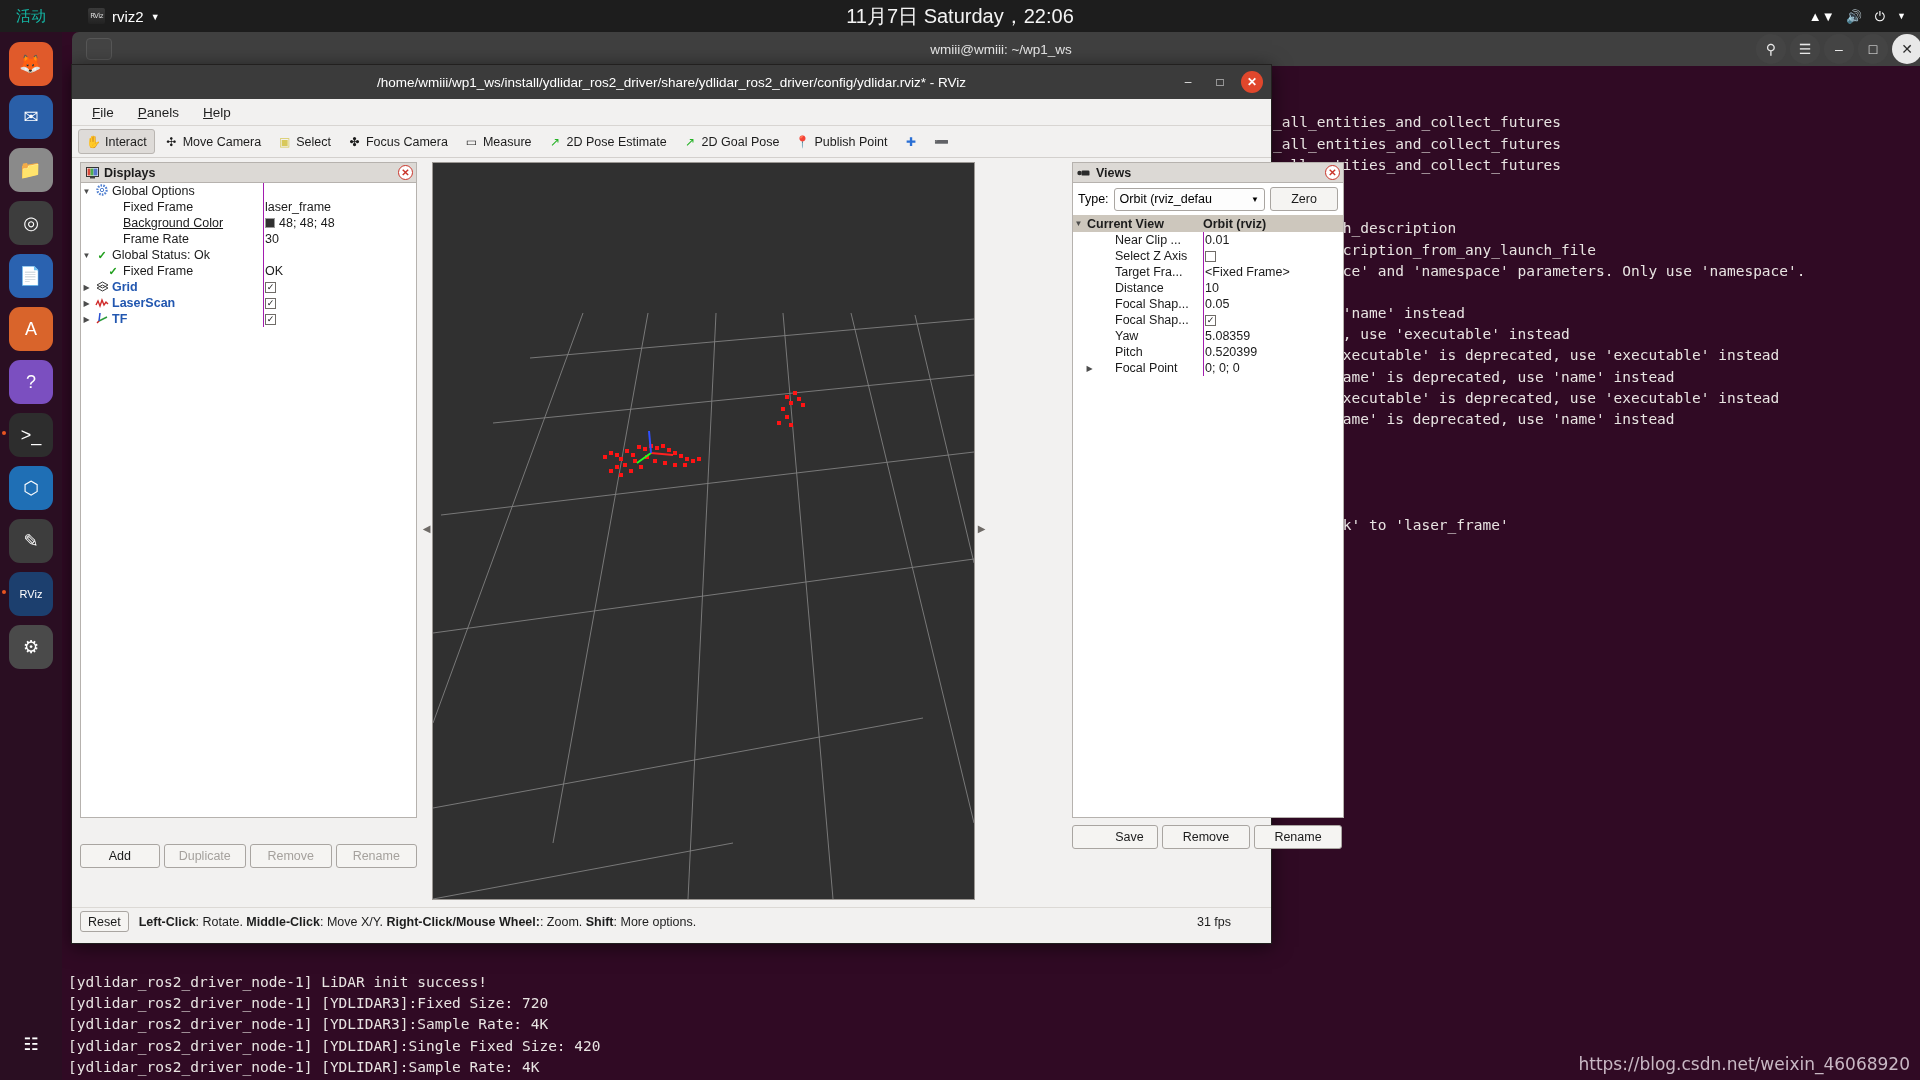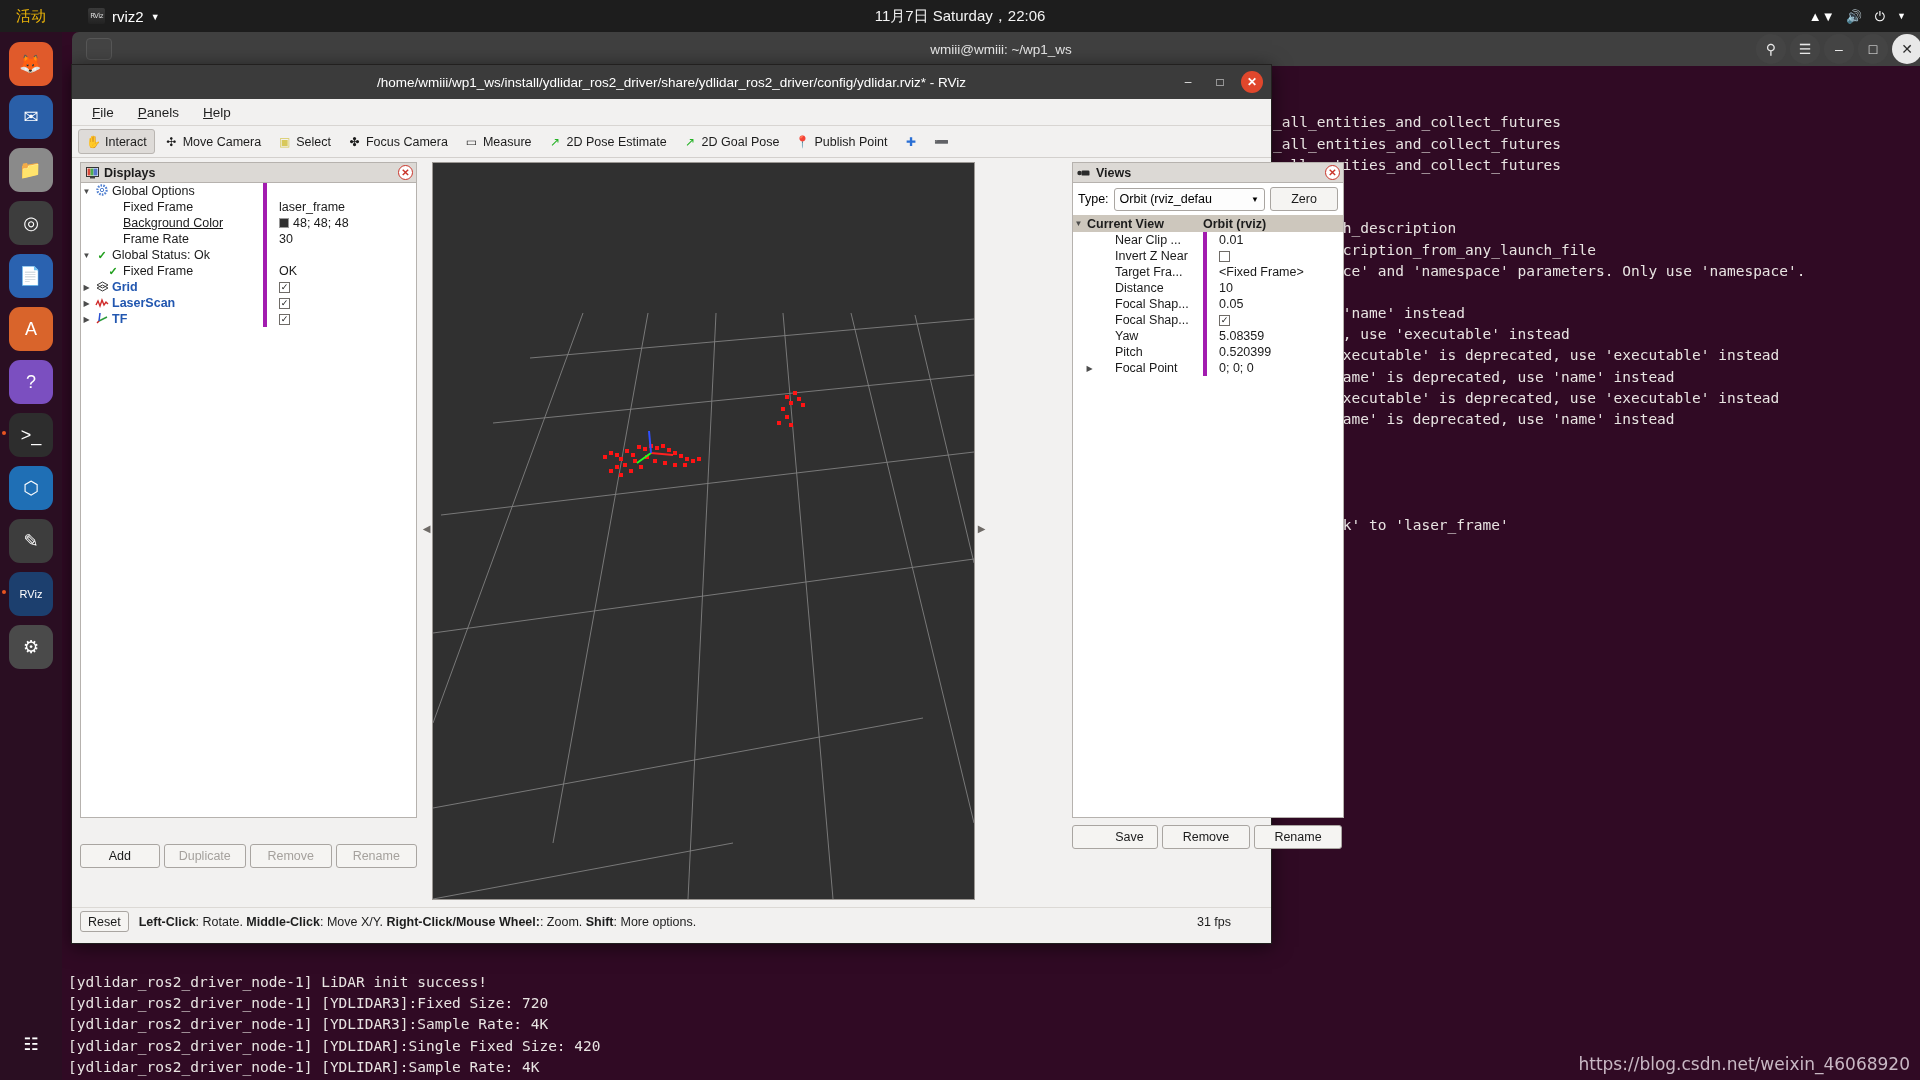--- a/index.html
+++ b/index.html
@@ -10,33 +10,33 @@
     background: #300a24;
   }
   #root { position: relative; width: 1920px; height: 1080px; }
 
   
   .topbar {
     position: absolute; left: 0; top: 0; width: 1920px; height: 32px;
     background: #1d1d1d; color: #ffffff;
     display: flex; align-items: center; font-size: 14.5px;
   }
-  .topbar .activities { margin-left: 16px; color: #eab308; font-size: 15px; }
+  .topbar .activities { margin-left: 16px; color: #14b8a6; font-size: 15px; }
   .topbar .appmenu { display: flex; align-items: center; gap: 7px; margin-left: 42px; }
   .appmenu .appicon {
     width: 17px; height: 16px; border-radius: 2px;
     background: linear-gradient(180deg,#3a3a3a,#222);
     color: #dcdcdc; font-size: 7px; line-height: 16px; text-align: center;
     font-family: "DejaVu Sans", sans-serif; letter-spacing: -0.5px;
   }
   .appmenu .appname { font-size: 15px; color: #ffffff; }
   .appmenu .caret { font-size: 9px; color: #ffffff; margin-top: 2px;}
   .topbar .clock {
     position: absolute; left: 0; right: 0; text-align: center;
-    font-size: 15px; color: #f4f4f4; pointer-events: none;
+    font-size: 20px; color: #f4f4f4; pointer-events: none;
   }
   .topbar .tray {
     position: absolute; right: 14px; display: flex; align-items: center; gap: 12px;
   }
   .tray .ic { font-size: 13px; color: #ffffff; line-height: 1; }
 
   
   .dock {
     position: absolute; left: 0; top: 32px; width: 62px; height: 1048px;
     background: #2a0e22;
@@ -134,21 +134,21 @@
     font-size: 10px; line-height: 13px; text-align: center; font-weight: bold;
   }
   .panel-head .phicon { width: 14px; height: 14px; display:flex;align-items:center;justify-content:center;}
 
   
   #displays-panel { left: 8px; top: 4px; width: 337px; height: 656px; }
   .tree { font-size: 12.5px; color: #1a1a1a; }
   .trow { display: flex; align-items: center; height: 16px; }
   .trow .tw-name { display: flex; align-items: center; gap: 3px; width: 182px; overflow: hidden; white-space: nowrap;}
   .trow .tw-val { flex: 1; display: flex; align-items: center; gap: 4px; white-space: nowrap;
-                  border-left: 4px solid #a21caf; padding-left: 12px; height: 16px; }
+                  border-left: 1px solid #a21caf; padding-left: 1px; height: 16px; }
   .arrow { width: 11px; text-align: center; font-size: 8px; color: #4c4c4c; }
   .ico { width: 14px; text-align: center; font-size: 11px; }
   .blue { color: #2257b0; font-weight: bold; }
   .chk { width: 11px; height: 11px; border: 1px solid #6f6b67; background: #fff;
          font-size: 9px; line-height: 9px; text-align: center; color: #111; }
   .swatch { width: 10px; height: 10px; background: #303030; border: 1px solid #9a9a9a; }
 
   .panel-btnrow {
     position: absolute; left: 8px; width: 337px; display: flex; gap: 4px;
   }
@@ -488,21 +488,21 @@
                 <span class="arrow" style="margin-left: 11px;"></span>
                 <span class="ico"></span>
                 <span>Near Clip ...</span>
               </span>
               <span class="tw-val">0.01</span>
             </div>
             <div class="trow">
               <span class="tw-name" style="width: 130px;">
                 <span class="arrow" style="margin-left: 11px;"></span>
                 <span class="ico"></span>
-                <span>Invert Z Near</span>
+                <span>Select Z Axis</span>
               </span>
               <span class="tw-val">
                 <span class="chk"></span>
               </span>
             </div>
             <div class="trow">
               <span class="tw-name" style="width: 130px;">
                 <span class="arrow" style="margin-left: 11px;"></span>
                 <span class="ico"></span>
                 <span>Target Fra...</span>

